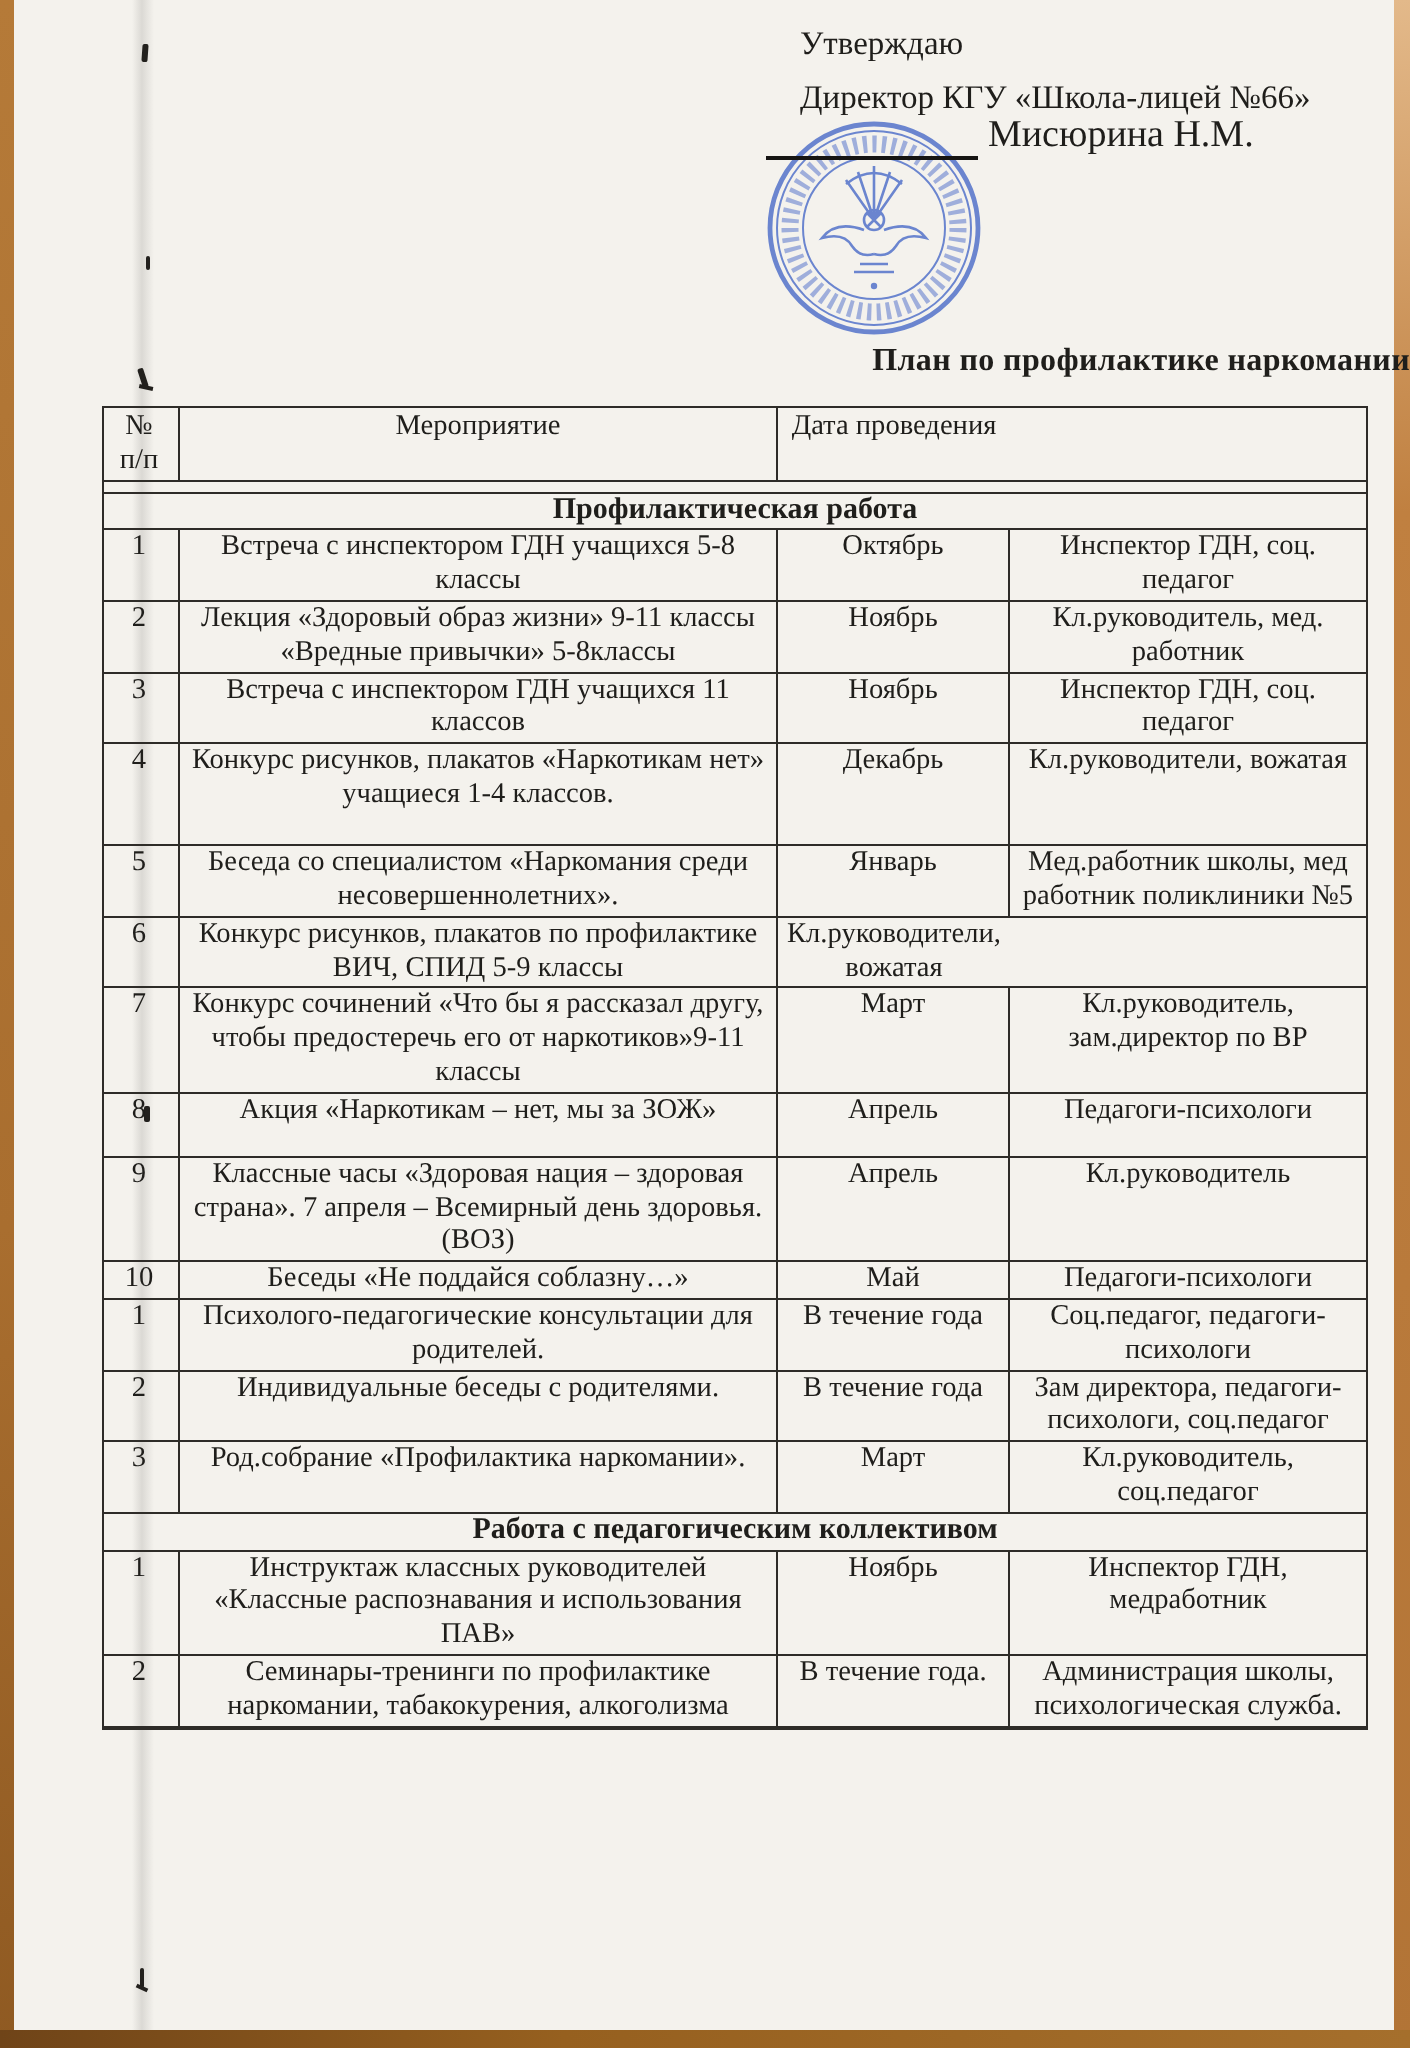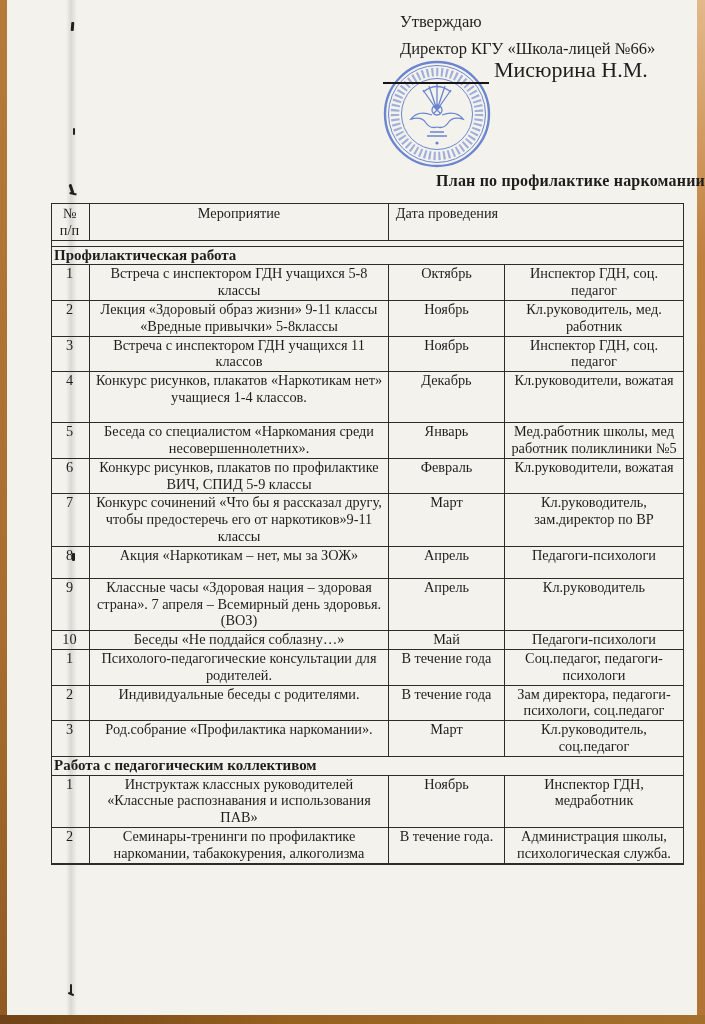--- a/index.html
+++ b/index.html
@@ -39,21 +39,21 @@
   .pm3 { left:70px; top:184px; width:3px; height:10px; transform:rotate(-18deg); }
   .pm3::after { content:""; position:absolute; left:-2px; bottom:-1px; width:7px; height:2px; background:#22201d; transform:rotate(30deg); }
   .pm4 { left:72px; top:553px; width:3px; height:8px; }
   .pm5 { left:70px; top:984px; width:2px; height:10px; }
   .pm5::after { content:""; position:absolute; left:-2px; bottom:-1px; width:6px; height:2px; background:#22201d; transform:rotate(25deg); }
 
   
   .approval { position:absolute; left:400px; top:8px; font-size:16.5px; line-height:27px; width:290px; }
   .sig-row { position:absolute; left:383px; top:57px; display:flex; align-items:flex-end; }
   .sig-line { display:inline-block; width:106px; height:20px; border-bottom:2px solid #161513; }
-  .sig-name { font-size:22px; margin-left:5px; padding-bottom:1px; }
+  .sig-name { font-size:19px; margin-left:5px; padding-bottom:1px; }
 
   
   .stamp { position:absolute; left:380px; top:59px; opacity:.82; }
 
   
   .doc-title { position:absolute; left:0; top:172px; width:705px; text-align:right;
                font-size:16px; font-weight:bold; letter-spacing:.2px; }
 
   
   .plan-table {
@@ -62,21 +62,21 @@
     font-size:14.3px; line-height:16.8px;
   }
   .t-row { display:grid; grid-template-columns:38px 299px 116px 1fr; border-bottom:1px solid #2e2c28; }
   .t-row:last-child { border-bottom:none; }
   .cell { border-right:1px solid #2e2c28; padding:0 4px 1px; text-align:center; }
   .cell:last-child { border-right:none; }
   .c-num { padding-left:2px; }
   .header-row .cell { padding-top:1px; }
   .c-num.hdr { white-space:pre-line; text-align:center; }
   .spacer-row { height:6px; border-bottom:1px solid #2e2c28; }
-  .section-row { border-bottom:1px solid #2e2c28; font-weight:bold; padding:0 2px 1px; font-size:15px; }
+  .section-row { border-bottom:1px solid #2e2c28; text-align:center; font-weight:bold; padding:0 2px 1px; font-size:15px; }
   .body-row { min-height:17px; }
   .body-row .cell { min-height:17px; }
   .sec0.row0, .sec0.row1, .sec0.row2, .sec0.row4, .sec0.row5 { min-height:34px; }
   .sec0.row3 { min-height:51px; }
   .sec0.row7 { min-height:32px; }
   .sec1.row0, .sec1.row1, .sec1.row2, .sec2.row1 { min-height:34px; }
   .sec2.row0 { min-height:51px; }
   .sec0.row4 .c-resp, .sec1.row1 .c-resp { text-align:center; }
 </style>
 </head>
@@ -161,21 +161,20 @@
         </div>
         <div class="t-row body-row sec0 row4">
           <div class="cell c-num">5</div>
           <div class="cell c-event">Беседа со специалистом «Наркомания среди несовершеннолетних».</div>
           <div class="cell c-date">Январь</div>
           <div class="cell c-resp">Мед.работник школы, мед работник поликлиники №5</div>
         </div>
         <div class="t-row body-row sec0 row5">
           <div class="cell c-num">6</div>
           <div class="cell c-event">Конкурс рисунков, плакатов по профилактике  ВИЧ, СПИД 5-9 классы</div>
-          <div class="cell c-date">Февраль</div>
           <div class="cell c-resp">Кл.руководители, вожатая</div>
         </div>
         <div class="t-row body-row sec0 row6">
           <div class="cell c-num">7</div>
           <div class="cell c-event">Конкурс сочинений «Что бы я рассказал другу, чтобы предостеречь его от наркотиков»9-11 классы</div>
           <div class="cell c-date">Март</div>
           <div class="cell c-resp">Кл.руководитель, зам.директор по ВР</div>
         </div>
         <div class="t-row body-row sec0 row7">
           <div class="cell c-num">8</div>

